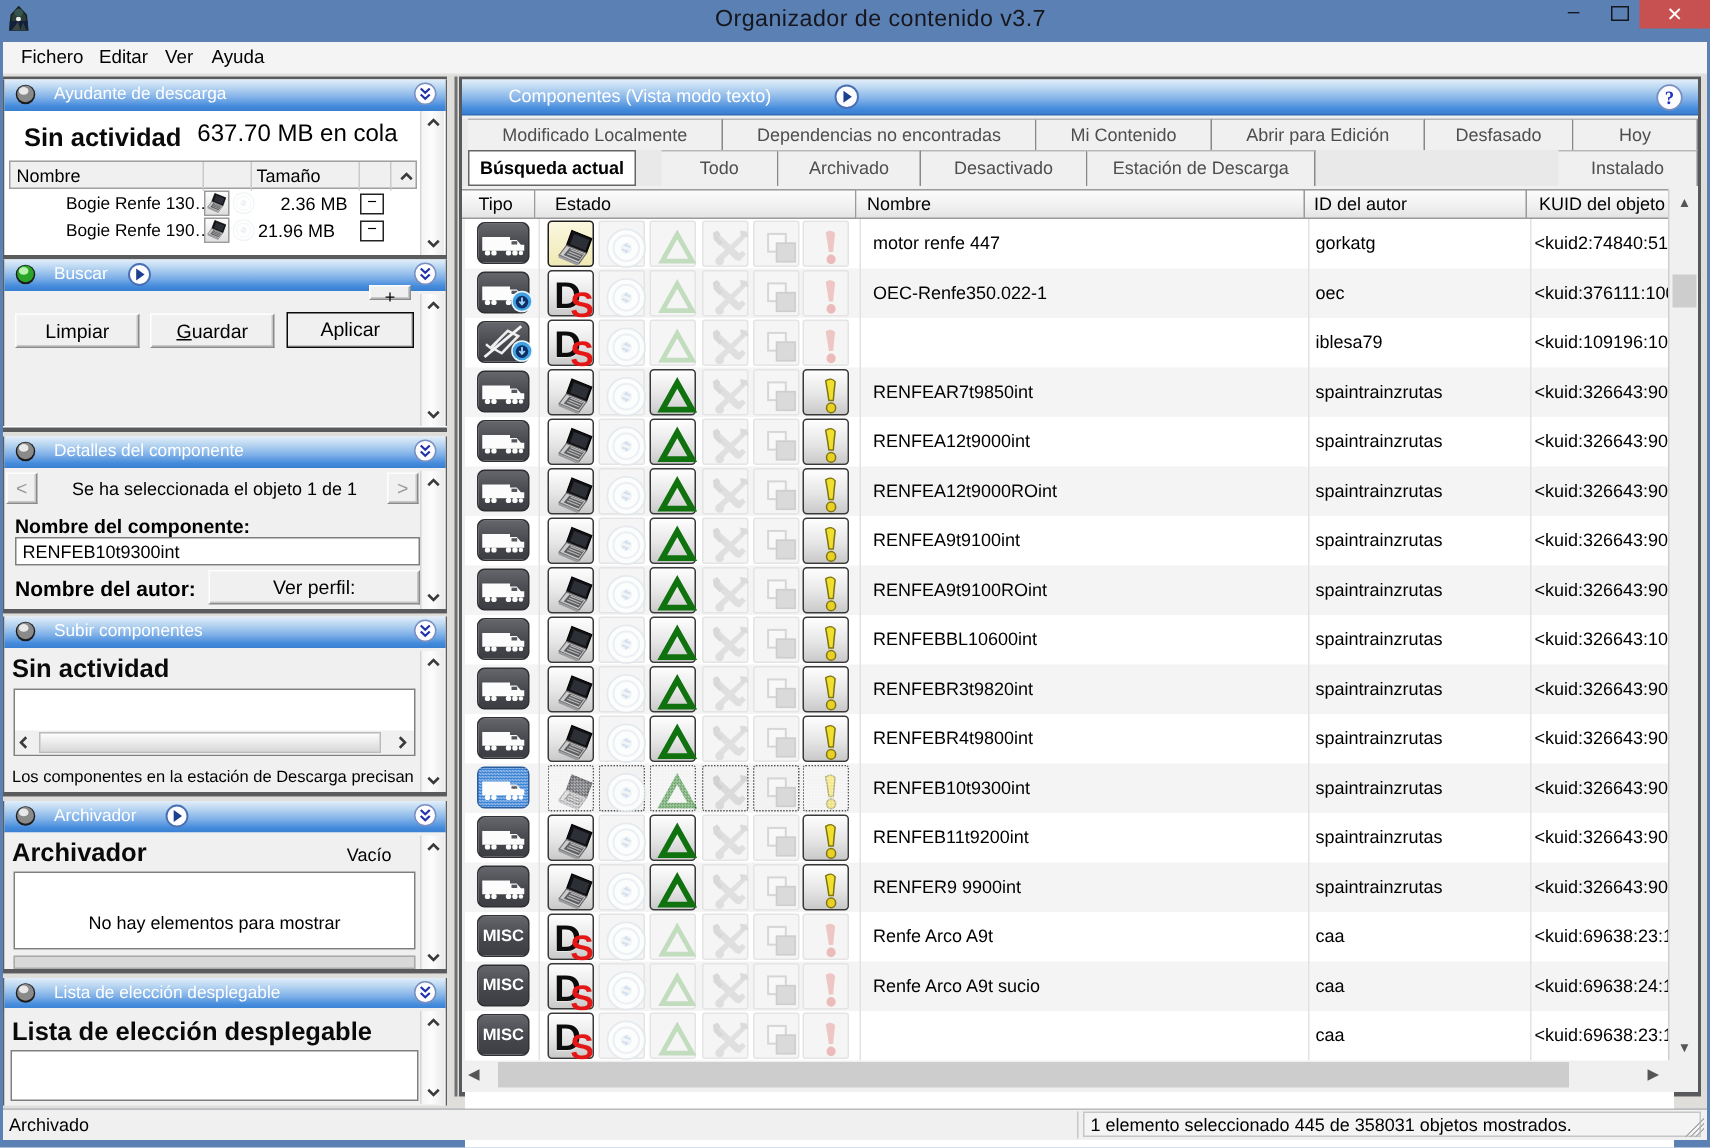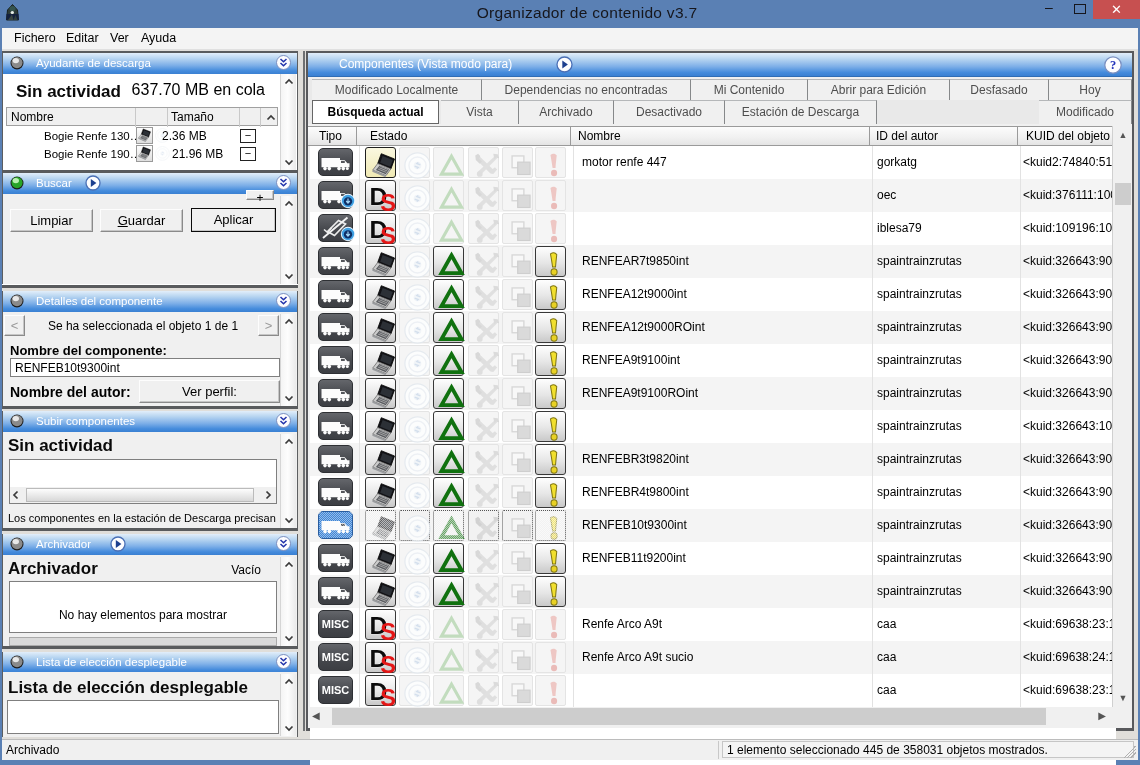--- a/index.html
+++ b/index.html
@@ -107,21 +107,21 @@
           </g>
         </svg></div>
       <div style="position:absolute;left:149px;top:0px;width:15px;height:15px;opacity:.5"><svg width="15" height="15" viewBox="0 0 15 15" style="">
           <g transform="scale(0.62)">
             <circle cx="12" cy="12" r="11.2" fill="#feffff" stroke="#e2e8ee" stroke-width="1.1"></circle>
             <circle cx="12" cy="12" r="7.6" fill="none" stroke="#ecf0f5" stroke-width="1.3"></circle>
             <circle cx="12" cy="12" r="3.4" fill="#f1f5f9"></circle>
             <path d="M10.2,10.4 l2.4,-1.7 l0.2,1.5 l1.9,0.4 l-0.4,1.3 M13.8,13.6 l-2.4,1.7 l-0.2,-1.5 l-1.9,-0.4 l0.4,-1.3" fill="#ccdaeb"></path>
           </g>
         </svg></div>
-      <div style="position:absolute;left:156px;top:1px">2.36 MB</div>
+      <div style="position:absolute;left:181px;top:1px">2.36 MB</div>
       <div style="position:absolute;left:234px;top:1px;width:16px;height:14px;background:#fff;border:1px solid #222;text-align:center;line-height:11px;font-size:11px">−</div>
     </div>
     <div style="position:absolute;left:3px;top:72px;width:272px;height:18px">
       <div style="position:absolute;left:38px;top:2px;font-size:11.5px">Bogie Renfe 190…</div>
       <div style="position:absolute;left:130px;top:-1px;width:17px;height:17px;background:linear-gradient(#fdfdfd,#dedede);border:1px solid #9a9a9a"><svg width="15" height="15" viewBox="0 0 15 15" style="">
           <g transform="scale(0.62)">
             <path d="M10,1.5 L21.8,6.2 L18.6,15 L6.8,10.3 Z" fill="#121216" stroke="#000" stroke-width="0.7"></path>
             <path d="M11.3,3.5 L20.3,7.1 L18,13.2 L9,9.6 Z" fill="#2c3036"></path>
             <path d="M6.8,10.3 L18.6,15 L14.2,21 L2.4,16.1 Z" fill="#cbcbcb" stroke="#6a6a6a" stroke-width="0.7"></path>
             <path d="M8.6,11.9 L17.2,15.4 L14,19.7 L5.2,16 Z" fill="#5a5c60"></path>
@@ -320,45 +320,45 @@
       <div class="chu" style="top:2px"><svg width="12" height="12" viewBox="0 0 12 12">
           <path d="M2.5,7.5 L6,4 L9.5,7.5" stroke="#3a3a3a" stroke-width="1.7" fill="none"></path>
         </svg></div>
       <div class="chd" style="bottom:2px"><svg width="12" height="12" viewBox="0 0 12 12">
           <path d="M2.5,4.5 L6,8 L9.5,4.5" stroke="#3a3a3a" stroke-width="1.7" fill="none"></path>
         </svg></div>
     </div>
   </div>
 <div class="abs mainp">
     <div class="mhead">
-      <div style="position:absolute;left:31px;top:4px;color:#fff">Componentes (Vista modo para)</div>
+      <div style="position:absolute;left:31px;top:4px;color:#fff">Componentes (Vista modo texto)</div>
       <div style="position:absolute;left:248px;top:3px"><svg width="17" height="17" viewBox="0 0 17 17" style="">
           <circle cx="8.5" cy="8.5" r="7.5" fill="#fdfdff" stroke="#4a6fb5" stroke-width="1.3"></circle>
           <path d="M6.3,4.5 L11.9,8.5 L6.3,12.5 Z" fill="#1d3f8f"></path>
         </svg></div>
       <div style="position:absolute;right:10px;top:3px"><svg width="18" height="18" viewBox="0 0 18 18" style="">
           <circle cx="9" cy="9" r="8.2" fill="#fdfdff" stroke="#7a8fc0" stroke-width="1.2"></circle>
           <text x="9" y="13.2" text-anchor="middle" font-family="Liberation Serif, serif" font-size="12.5" font-weight="bold" fill="#2233bb">?</text>
         </svg></div>
     </div>
     <div class="trow" style="top:26px;height:21px">
       <div class="tab" style="left:4px;width:170px;line-height:20px">Modificado Localmente</div>
       <div class="tab" style="left:174px;width:209px;line-height:20px">Dependencias no encontradas</div>
       <div class="tab" style="left:383px;width:117px;line-height:20px">Mi Contenido</div>
       <div class="tab" style="left:500px;width:142px;line-height:20px">Abrir para Edición</div>
       <div class="tab" style="left:642px;width:99px;line-height:20px">Desfasado</div>
       <div class="tab" style="left:741px;width:83px;line-height:20px">Hoy</div>
     </div>
     <div class="trow" style="top:47px;height:24px">
-      <div class="tab" style="left:4px;width:127px;line-height:22px;background:#fff;color:#000;font-weight:bold;border:1px solid #666;">Búsqueda actual</div>
-      <div class="tab" style="left:133px;width:78px;line-height:22px;">Vista</div>
+      <div class="tab" style="left:4px;width:112px;line-height:22px;background:#fff;color:#000;font-weight:bold;border:1px solid #666;">Búsqueda actual</div>
+      <div class="tab" style="left:133px;width:78px;line-height:22px;">Todo</div>
       <div class="tab" style="left:211px;width:95px;line-height:22px;">Archivado</div>
       <div class="tab" style="left:306px;width:111px;line-height:22px;">Desactivado</div>
       <div class="tab" style="left:417px;width:152px;line-height:22px;">Estación de Descarga</div>
-      <div class="tab" style="left:731px;width:93px;line-height:22px;">Modificado</div>
+      <div class="tab" style="left:731px;width:93px;line-height:22px;">Instalado</div>
     </div>
     <div class="trow" style="top:73px;height:20px;width:806px">
       <div class="hdrcell" style="left:0px;width:49px;padding-left:11px">Tipo</div>
       <div class="hdrcell" style="left:49px;width:214px;padding-left:13px">Estado</div>
       <div class="hdrcell" style="left:263px;width:299px;padding-left:7px">Nombre</div>
       <div class="hdrcell" style="left:562px;width:148px;padding-left:6px">ID del autor</div>
       <div class="hdrcell" style="left:710px;width:96px;padding-left:8px">KUID del objeto</div>
     </div>
     <div style="position:absolute;left:2px;top:93px;width:806px;height:708px;background:#fff">
       <div class="row" style="top:0px;background:#ffffff">
@@ -496,20 +496,21 @@
           </div>
         </div>
         <div class="sicon si-ghost" style="left:225px">
           <div style="opacity:1;position:absolute;left:1px;top:1px">
             <svg width="27" height="27" viewBox="0 0 24 24">
               <path d="M9.3,2.6 C11.4,1.1 13.6,1.4 14.9,3.2 C14.9,3.2 14.2,9 13.8,14.2 L11.2,14.2 C10.5,9 9.3,2.6 9.3,2.6 Z" fill="#eec7c4" stroke="none" stroke-width="0.9"></path>
               <ellipse cx="12.5" cy="18.6" rx="2.7" ry="2.9" fill="#eabbb8" stroke="none" stroke-width="0.9"></ellipse>
             </svg>
           </div>
         </div>
+        <div class="cell" style="left:272px;width:288px;line-height:33px">OEC-Renfe350.022-1</div>
         <div class="cell" style="left:567px;width:140px;line-height:33px">oec</div>
         <div class="cell" style="left:713px;width:89px;line-height:33px;white-space:nowrap">&lt;kuid:376111:100</div>
       </div>
       <div class="row" style="top:66px;background:#ffffff">
         <div class="tipo"><svg width="33" height="26" viewBox="0 0 33 26" style="">
             <path d="M8.5,16.5 L19.5,5.5 L26.5,9 L15.5,20.5 Z" stroke="#ececec" stroke-width="1.7" fill="none"></path>
             <path d="M4,23 L28.5,2.5" stroke="#f2f2f2" stroke-width="1.9" fill="none"></path>
             <path d="M5,14.5 L8.5,17.4 L12.5,12.8" stroke="#ececec" stroke-width="1.6" fill="none"></path>
           </svg></div>
         <div style="position:absolute;left:30px;top:14px"><svg width="16" height="16" viewBox="0 0 16 16" style="">
@@ -996,20 +997,21 @@
           </div>
         </div>
         <div class="sicon si-on" style="left:225px">
           <div style="opacity:1;position:absolute;left:1px;top:1px">
             <svg width="27" height="27" viewBox="0 0 24 24">
               <path d="M9.3,2.6 C11.4,1.1 13.6,1.4 14.9,3.2 C14.9,3.2 14.2,9 13.8,14.2 L11.2,14.2 C10.5,9 9.3,2.6 9.3,2.6 Z" fill="#f1df2e" stroke="#7f7512" stroke-width="0.9"></path>
               <ellipse cx="12.5" cy="18.6" rx="2.7" ry="2.9" fill="#e8d124" stroke="#7f7512" stroke-width="0.9"></ellipse>
             </svg>
           </div>
         </div>
+        <div class="cell" style="left:272px;width:288px;line-height:33px">RENFEBBL10600int</div>
         <div class="cell" style="left:567px;width:140px;line-height:33px">spaintrainzrutas</div>
         <div class="cell" style="left:713px;width:89px;line-height:33px;white-space:nowrap">&lt;kuid:326643:100</div>
       </div>
       <div class="row" style="top:297px;background:#f4f4f4">
         <div class="tipo"><svg width="33" height="26" viewBox="0 0 33 26" style="">
             <path d="M2.5,9 L21,9 L21,11 L25.5,11 L28.3,14.2 L30.5,14.2 L30.5,18.2 L2.5,18.2 Z" fill="#fcfcfc"></path>
             <rect x="22" y="11.8" width="3.8" height="2.2" fill="#55575c"></rect>
             <circle cx="6" cy="19.6" r="1.8" fill="#fcfcfc"></circle>
             <circle cx="10.3" cy="19.6" r="1.8" fill="#fcfcfc"></circle>
             <circle cx="20" cy="19.6" r="1.8" fill="#fcfcfc"></circle>
@@ -1358,20 +1360,21 @@
           </div>
         </div>
         <div class="sicon si-on" style="left:225px">
           <div style="opacity:1;position:absolute;left:1px;top:1px">
             <svg width="27" height="27" viewBox="0 0 24 24">
               <path d="M9.3,2.6 C11.4,1.1 13.6,1.4 14.9,3.2 C14.9,3.2 14.2,9 13.8,14.2 L11.2,14.2 C10.5,9 9.3,2.6 9.3,2.6 Z" fill="#f1df2e" stroke="#7f7512" stroke-width="0.9"></path>
               <ellipse cx="12.5" cy="18.6" rx="2.7" ry="2.9" fill="#e8d124" stroke="#7f7512" stroke-width="0.9"></ellipse>
             </svg>
           </div>
         </div>
+        <div class="cell" style="left:272px;width:288px;line-height:33px">RENFER9 9900int</div>
         <div class="cell" style="left:567px;width:140px;line-height:33px">spaintrainzrutas</div>
         <div class="cell" style="left:713px;width:89px;line-height:33px;white-space:nowrap">&lt;kuid:326643:900</div>
       </div>
       <div class="row" style="top:462px;background:#ffffff">
         <div class="tipo" style="text-align:center;color:#fff;font-weight:bold;font-size:11px;line-height:26px">MISC</div>
         <div class="sicon si-on" style="left:55px">
           <div style="opacity:1;position:absolute;left:1px;top:1px">
             <svg width="27" height="27" viewBox="0 0 24 24">
               <text x="-0.5" y="18" font-family="Liberation Sans, sans-serif" font-size="22" font-weight="bold" fill="#0c0c0c" stroke="#f6f6f6" stroke-width="0.6" paint-order="stroke">D</text>
               <text x="9" y="23.2" font-family="Liberation Sans, sans-serif" font-size="21" font-weight="bold" fill="#e41616">S</text>

